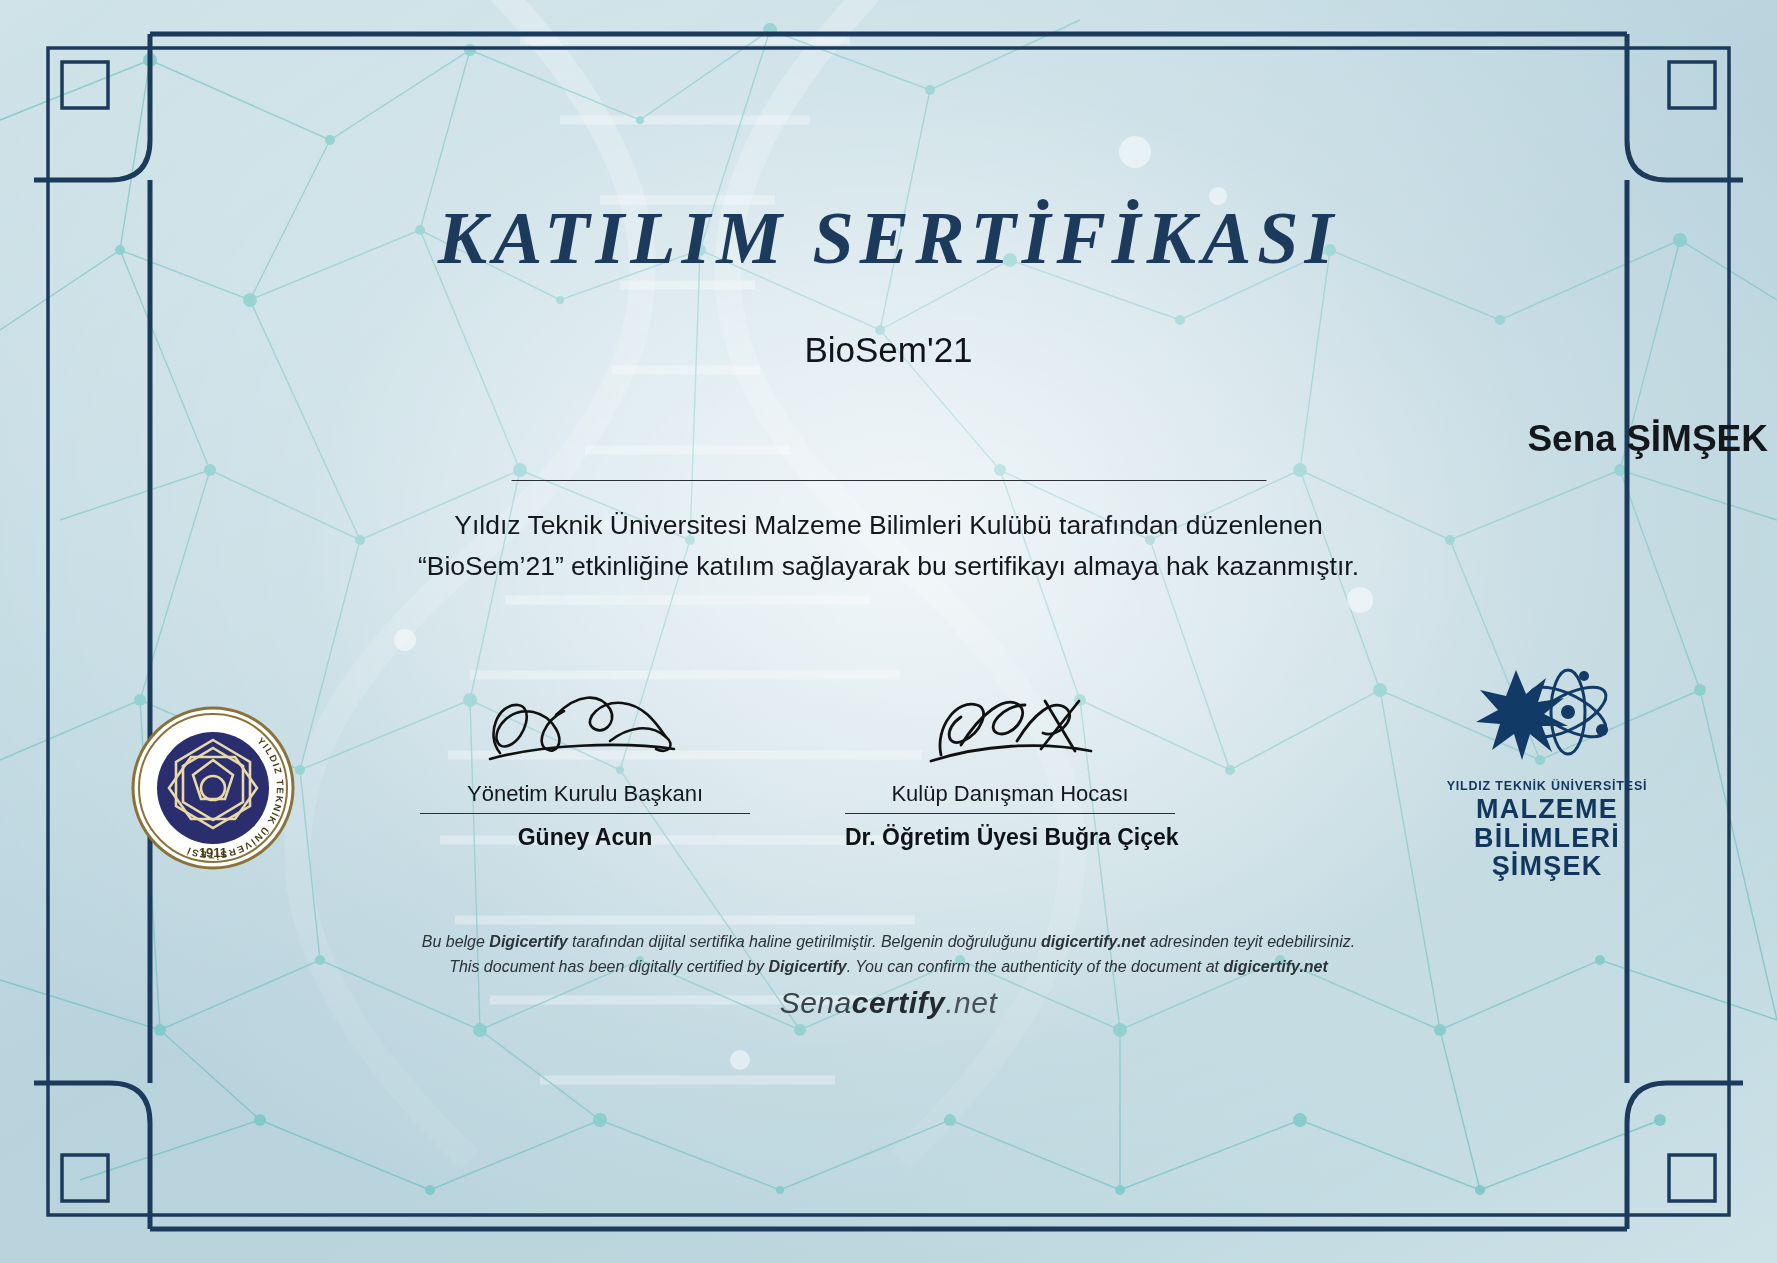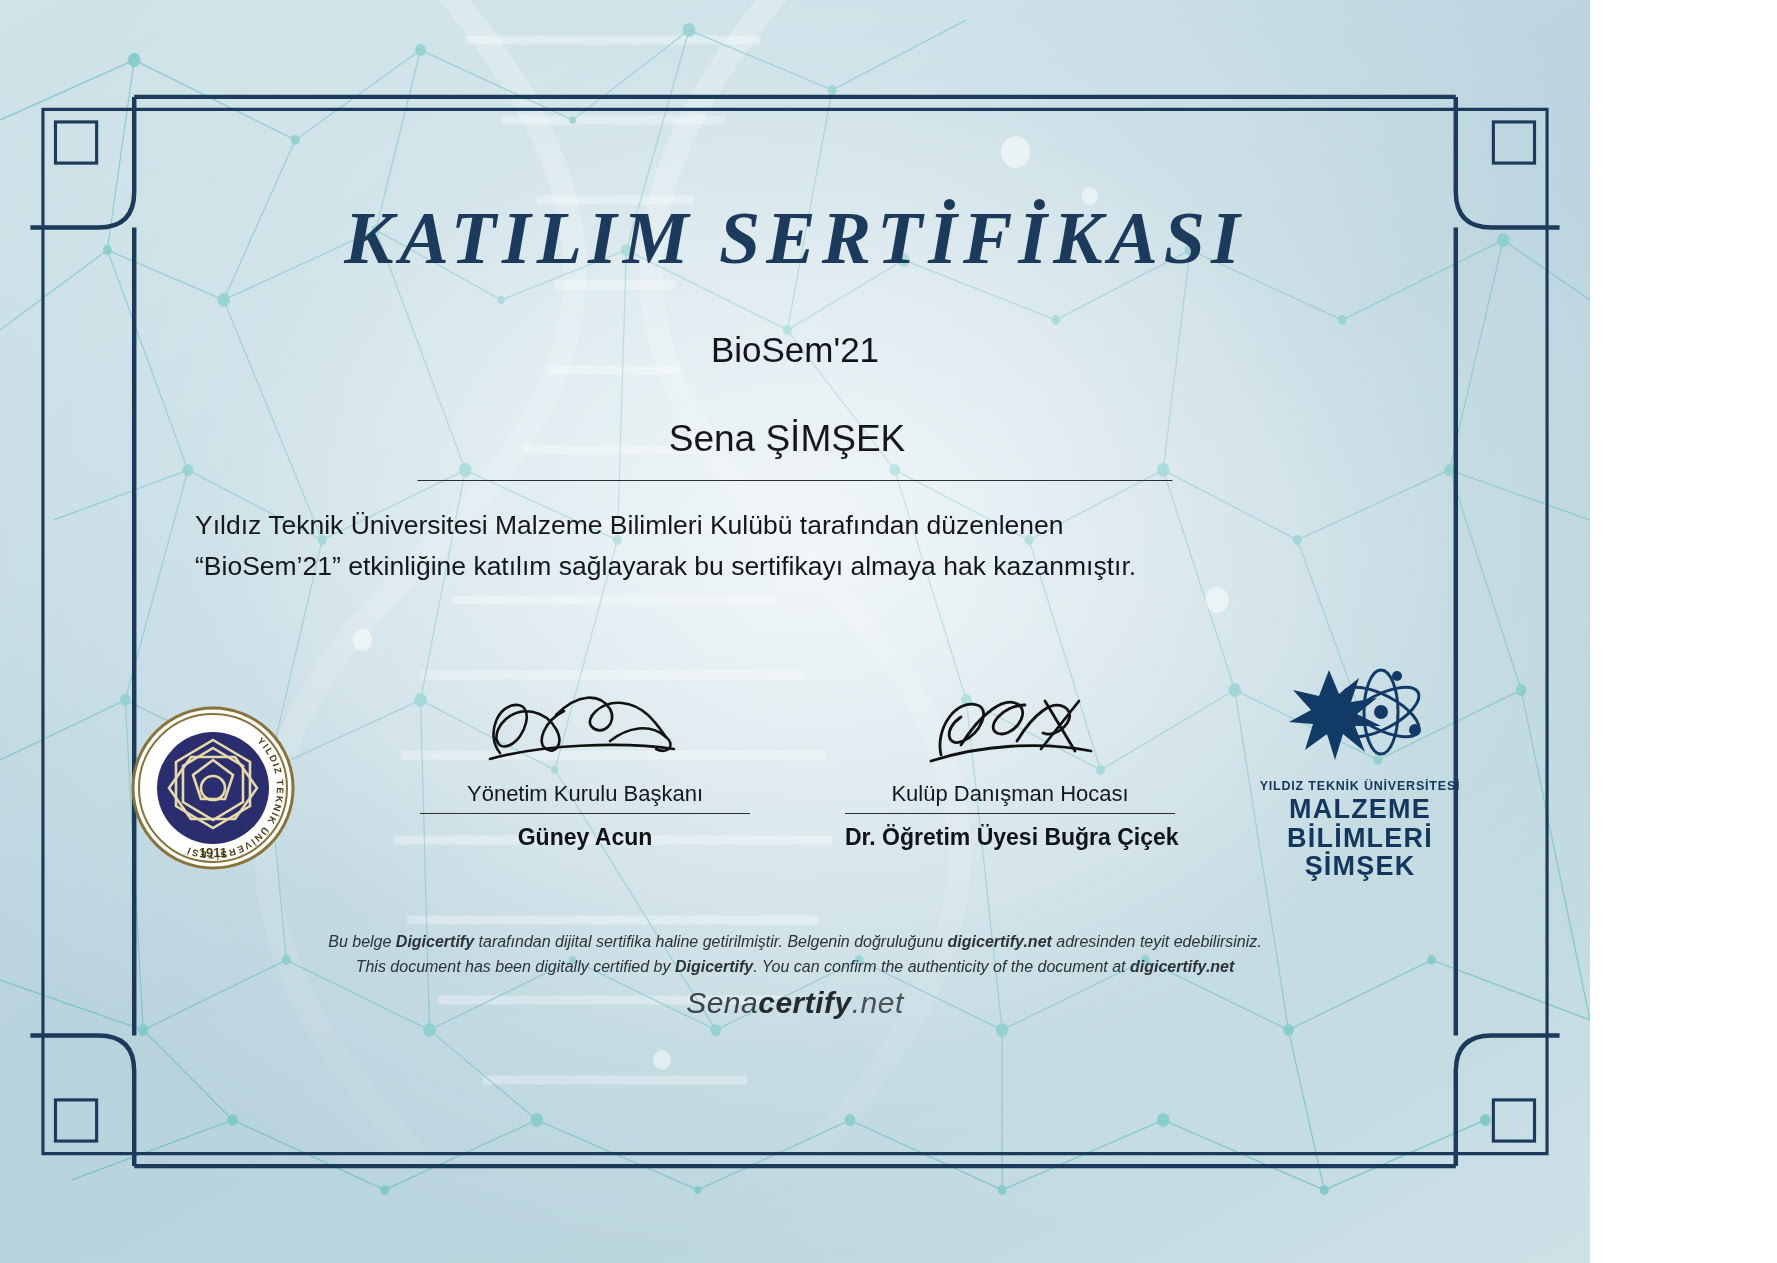--- a/index.html
+++ b/index.html
@@ -5,21 +5,21 @@
   html, body {
     margin: 0;
     padding: 0;
     background: #ffffff;
   }
   body {
     font-family: "Liberation Sans", sans-serif;
   }
   .certificate {
     position: relative;
-    width: 1590px;
+    width: 1777px;
     height: 1263px;
     overflow: hidden;
     background:
       radial-gradient(ellipse 900px 700px at 52% 45%, rgba(255,255,255,0.55) 0%, rgba(255,255,255,0.0) 70%),
       linear-gradient(150deg, #cfe3e8 0%, #c3dbe3 25%, #b9d3dd 50%, #bcd6de 75%, #cde2e7 100%);
   }
   
   .bg-svg {
     position: absolute;
     inset: 0;
@@ -59,42 +59,42 @@
     right: 0;
     text-align: center;
     font-size: 35px;
     font-weight: normal;
     color: #111418;
   }
   .recipient {
     position: absolute;
     top: 418px;
     left: 0;
-    right: 16px;
-    text-align: center;
+    right: 9px;
+    text-align: right;
     font-size: 37px;
-    font-weight: 400;
+    font-weight: 700;
     color: #14181c;
   }
   .recipient-rule {
     position: absolute;
     top: 480px;
     left: 50%;
     transform: translateX(-50%);
     width: 755px;
     height: 1px;
     background: #2a2f36;
   }
   .body-text {
     position: absolute;
     top: 505px;
     left: 50%;
     transform: translateX(-50%);
     width: 1200px;
-    text-align: left;
+    text-align: center;
     font-size: 26.5px;
     line-height: 1.55;
     color: #14181c;
   }
   
   .sig-block {
     position: absolute;
     text-align: center;
   }
   .sig-left  { left: 420px; top: 690px; width: 330px; }

